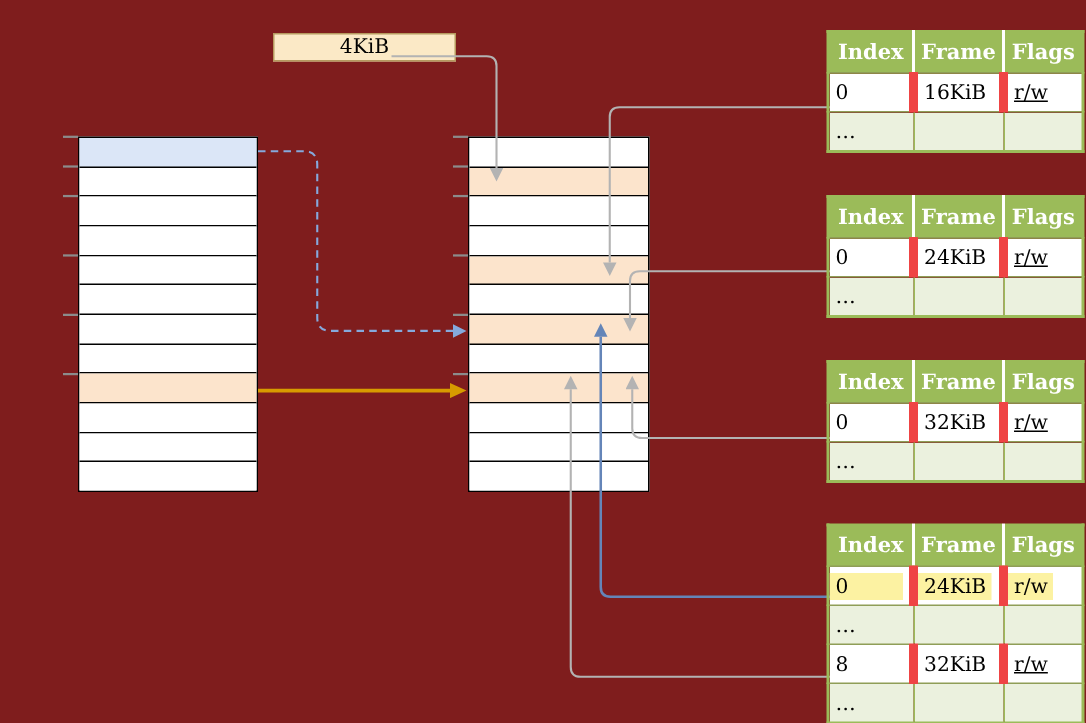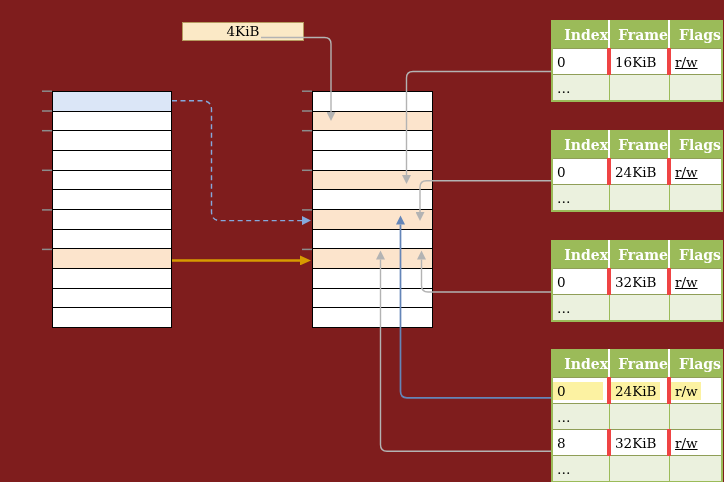--- a/index.html
+++ b/index.html
@@ -23,25 +23,25 @@
 
   
   .overlay{position:absolute;left:0;top:0;width:724px;height:482px;pointer-events:none;}
 
   
   table.ptable{position:absolute;left:551px;width:170px;border-collapse:collapse;
                table-layout:fixed;border:2px solid #9bbb59;
                font-family:"DejaVu Serif","Liberation Serif",serif;}
   .ptable col.c-index{width:57px;} .ptable col.c-frame{width:60px;} .ptable col.c-flags{width:53px;}
   .ptable th{background:#9bbb59;color:#fff;font-weight:bold;font-size:14px;
-             height:24px;padding:1px 0;text-align:right;border-right:2px solid #fff;}
+             height:24px;padding:1px 0;text-align:center;border-right:2px solid #fff;}
   .ptable th:last-child{border-right:none;}
   .ptable td{font-size:13.5px;color:#000;height:25px;padding:0 4px;vertical-align:middle;
              overflow:hidden;white-space:nowrap;}
-  .ptable tr.row-white td{background:#fff;border-left:4px solid #ef4444;
+  .ptable tr.row-white td{background:#fff;border-left:6px solid #ef4444;
              border-right:1px solid #2f2f2f;border-top:1px solid #8f9e57;}
   .ptable tr.row-green td{background:#ebf1de;border-left:1px solid #9bbb59;
              border-right:1px solid #9bbb59;border-top:1px solid #8f9e57;}
   .ptable tr td:first-child{border-left:none;}
   .ptable tr td:last-child{border-right:none;text-decoration:underline;}
   .t1{top:20px;} .t2{top:130px;} .t3{top:240px;} .t4{top:349px;}
 
   .hl{background:#fcf2a2;display:inline-block;margin-left:-4px;padding:1px 3px 1px 4px;}
   .hl-wide{width:calc(100% - 3px);}
 </style>

